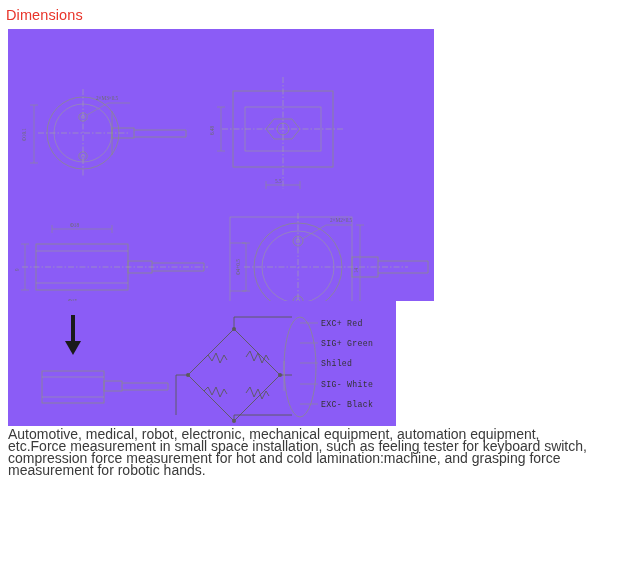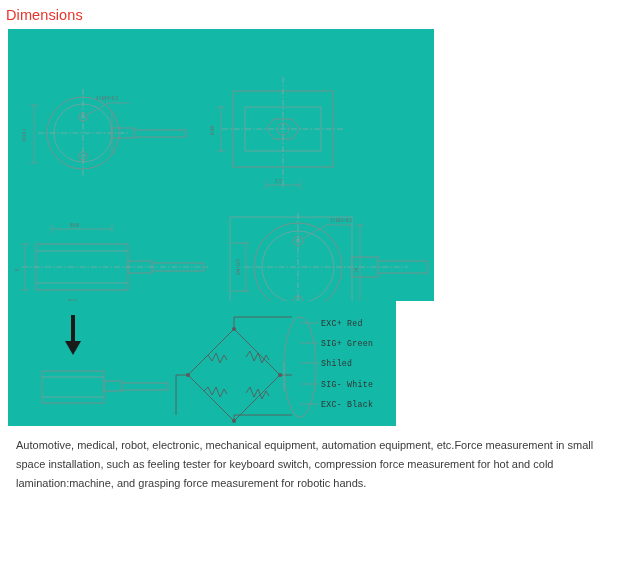--- a/index.html
+++ b/index.html
@@ -19,34 +19,34 @@
   }
   .section-title {
     color: #e8342a;
     font-size: 14.5px;
     font-weight: 400;
     margin: 0;
     padding: 7px 0 6px 6px;
     letter-spacing: 0.1px;
   }
   .fig-box {
-    background: #14b8a6;
+    background: #8b5cf6;
     border: 0;
     margin: 0 0 0 8px;
     position: relative;
   }
   #dimensions-figure { width: 426px; height: 272px; }
   #wiring-figure { width: 388px; height: 125px; }
   svg { display: block; }
   .body-text {
-    font-size: 11px;
-    line-height: 19px;
+    font-size: 14px;
+    line-height: 12px;
     color: #3a3a3a;
     padding: 2px 10px 0 8px;
-    margin: 8px;
+    margin: 0;
     max-width: 600px;
   }
   .drawing-stroke { stroke: #8a8a8a; fill: none; stroke-width: 0.8; }
   .drawing-thin { stroke: #9a9a9a; fill: none; stroke-width: 0.6; }
   .center-line { stroke: #a9a9a9; fill: none; stroke-width: 0.6; stroke-dasharray: 6 2 1.5 2; }
   .dim-line { stroke: #8f8f8f; stroke-width: 0.6; fill: none; }
   .dim-txt { font-family: "Liberation Serif", serif; font-size: 5.2px; fill: #6d6d6d; }
   .wire-txt { font-family: "Liberation Mono", monospace; font-size: 8.2px; fill: #333; letter-spacing: 0.3px; }
   .bridge-stroke { stroke: #5a5a5a; fill: none; stroke-width: 0.9; }
 </style>

